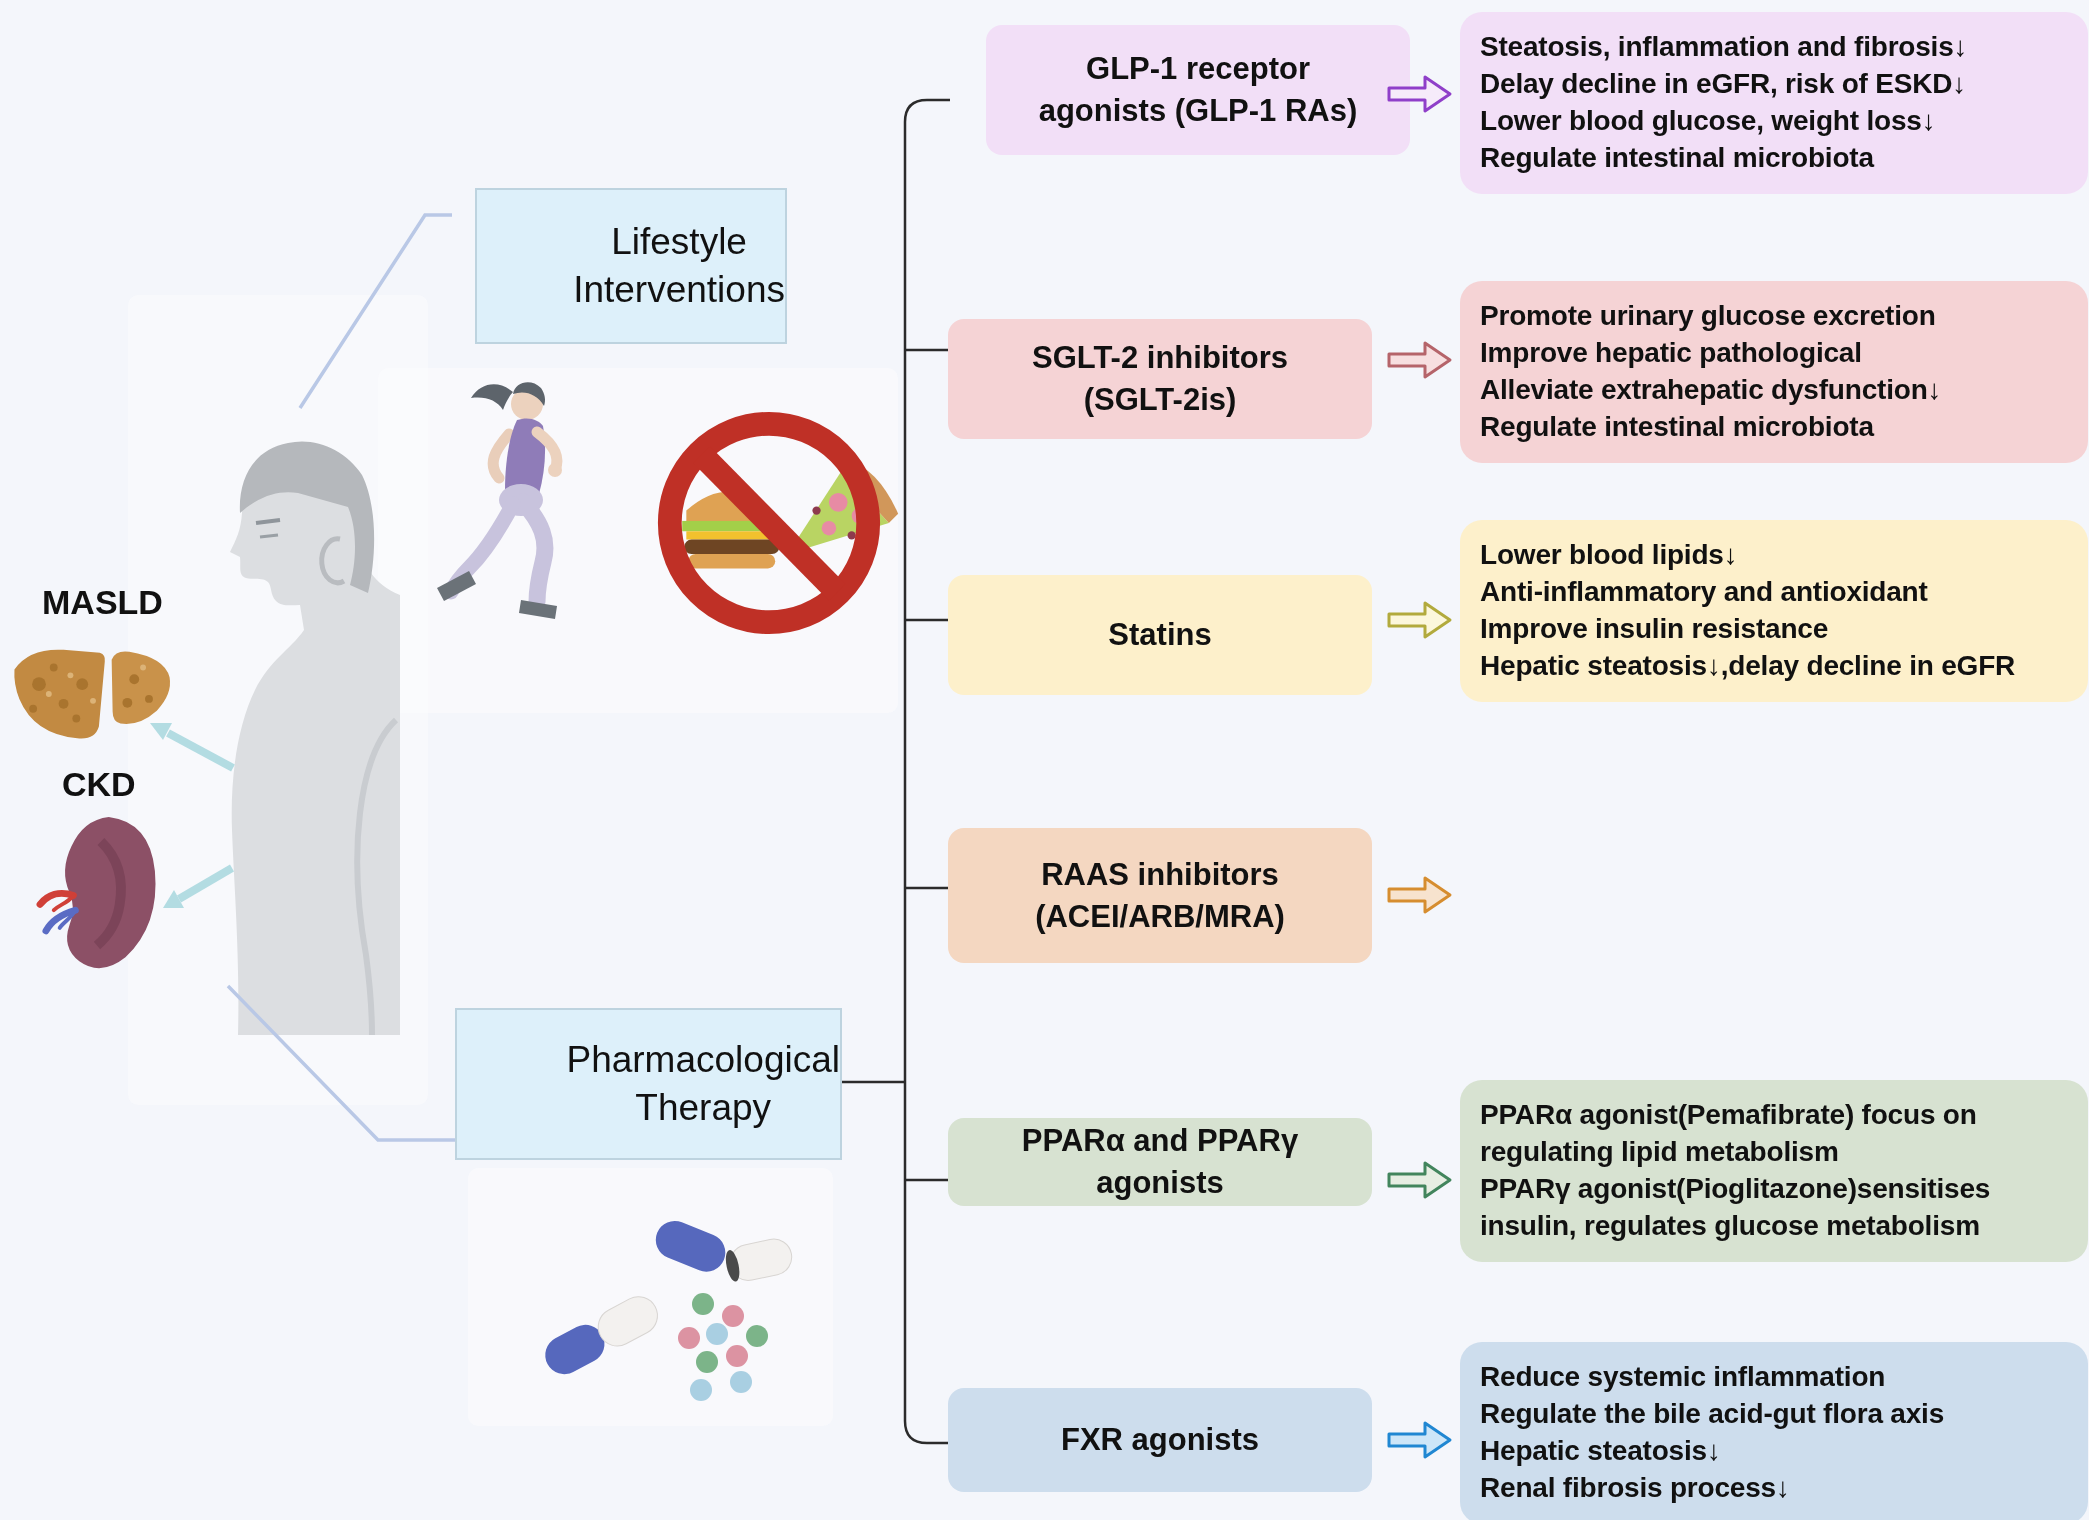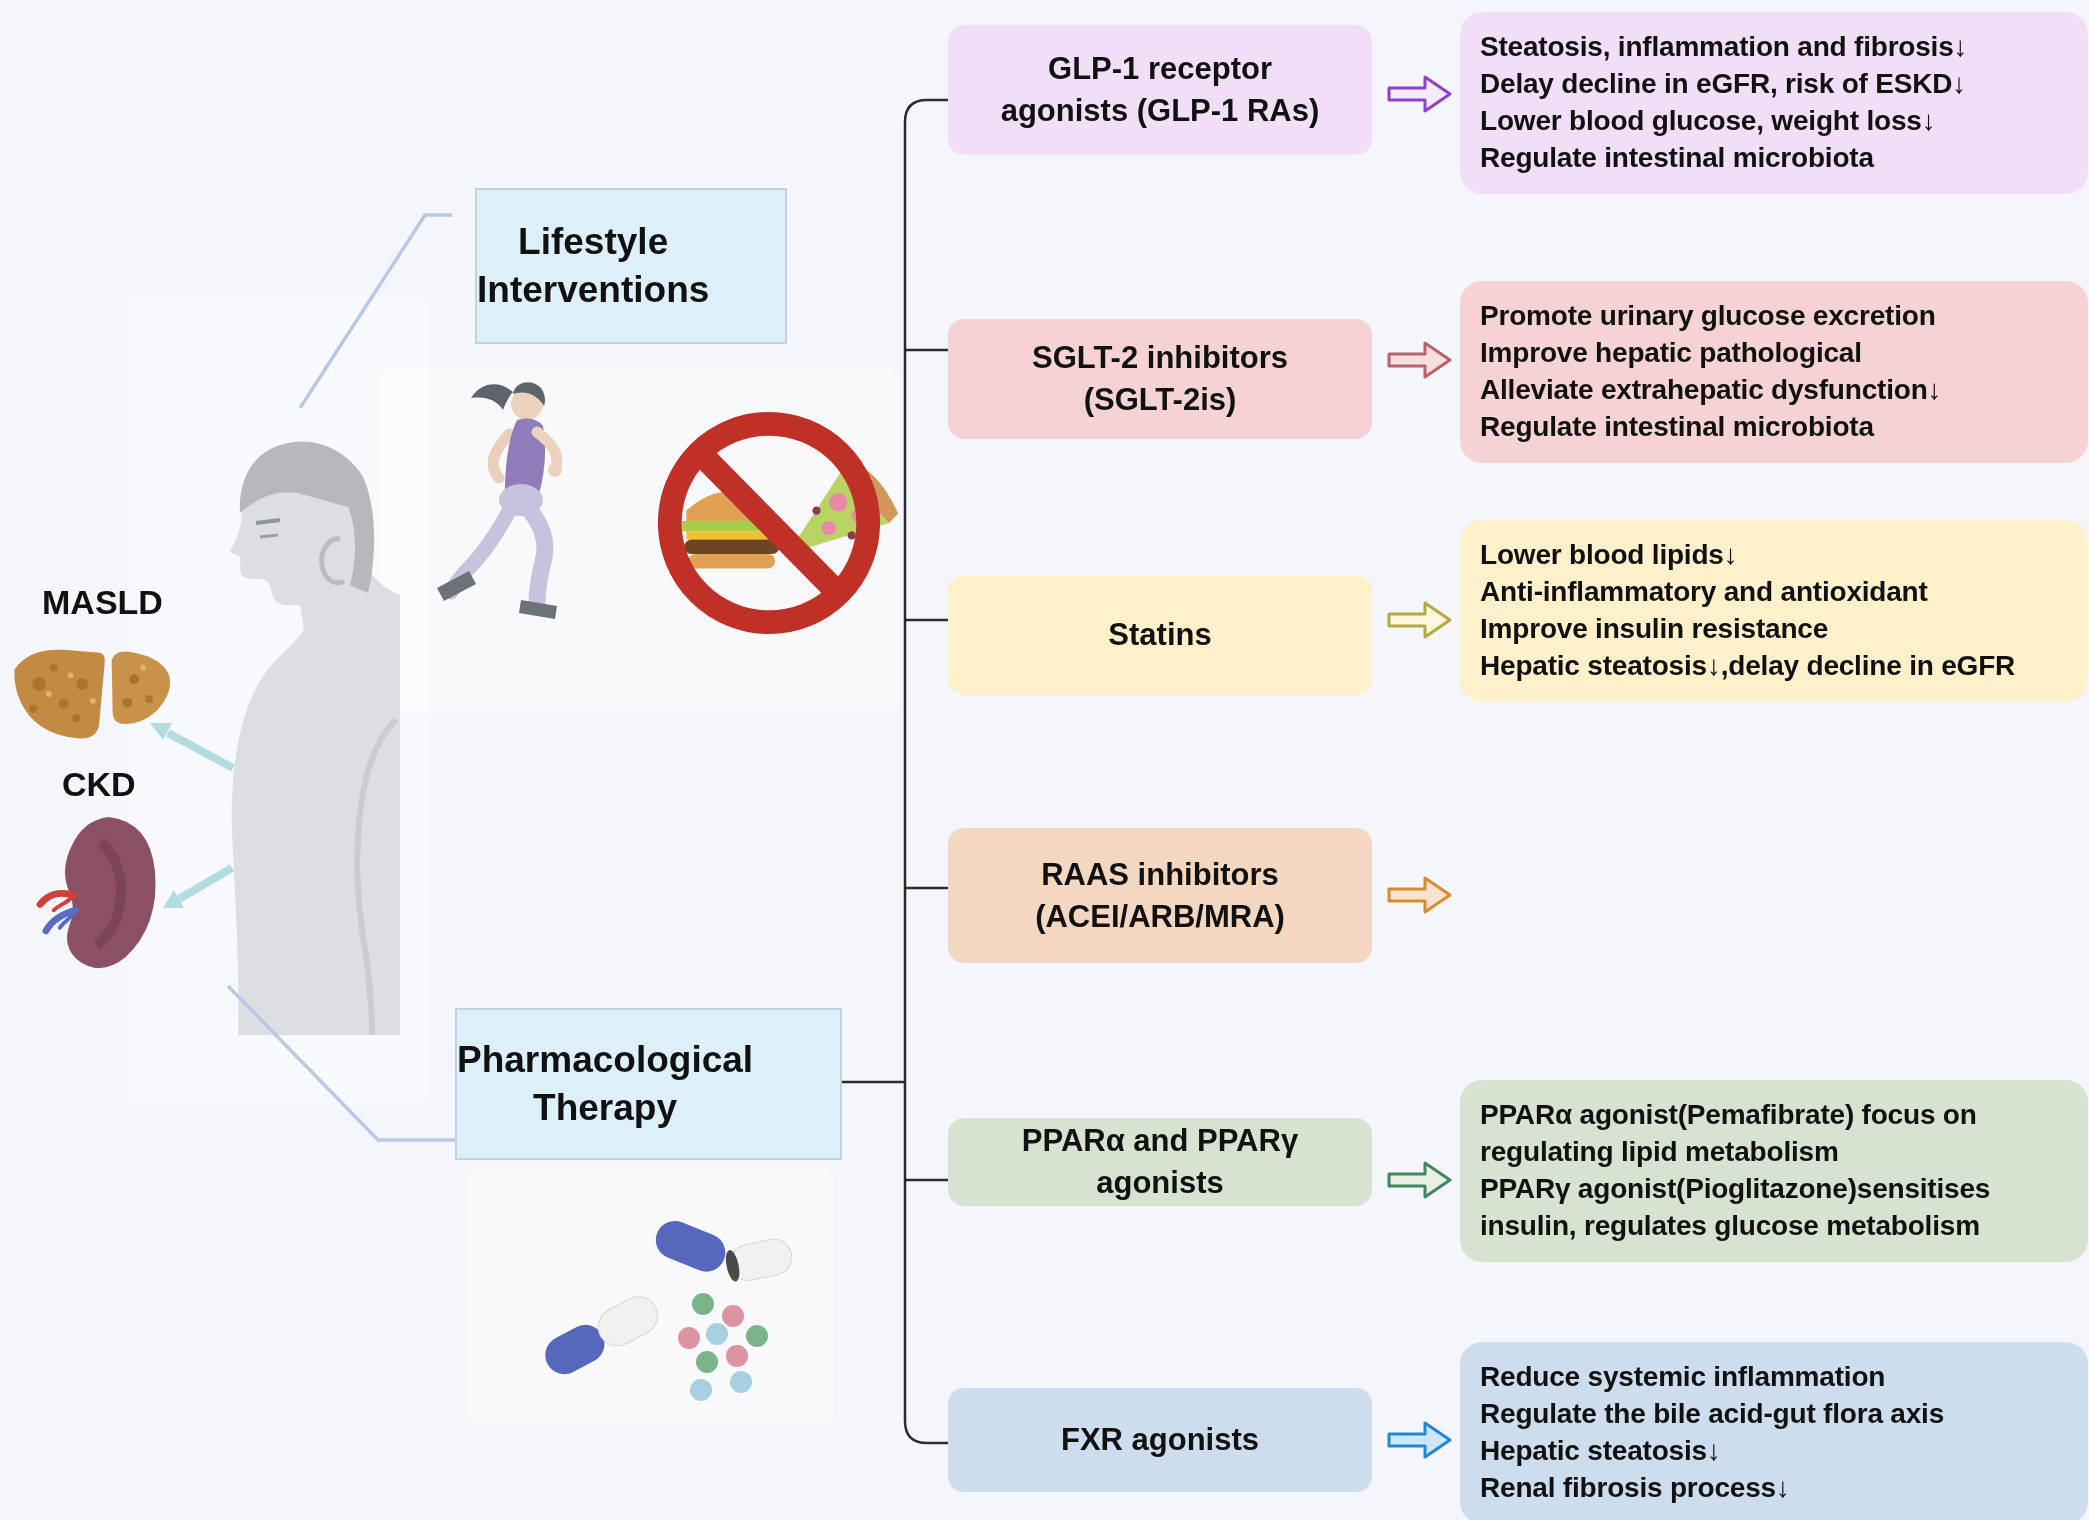--- a/index.html
+++ b/index.html
@@ -7,22 +7,22 @@
     position:relative;width:2089px;height:1520px;overflow:hidden;
     background:#f4f6fb;
     font-family:"Liberation Sans", sans-serif;color:#111;
   }
   .panel{position:absolute;background:#fbfcfe;border-radius:10px;}
   svg{position:absolute;overflow:visible;}
   .lbl{white-space:pre;}
   
   .cat-box{
     position:absolute;background:#ddf0fa;border:2px solid #bdd3df;
-    display:flex;align-items:center;justify-content:flex-start;
-    font-weight:bold;font-size:37px;line-height:1.3;text-align:center;
+    display:flex;align-items:center;justify-content:flex-end;
+    font-weight:normal;font-size:37px;line-height:1.3;text-align:center;
   }
   
   .class-box{
     position:absolute;left:948px;width:424px;border-radius:16px;
     display:flex;align-items:center;justify-content:center;
     font-weight:bold;font-size:31px;line-height:1.35;text-align:center;
   }
   
   .fx-box{
     position:absolute;left:1460px;width:588px;border-radius:22px;
@@ -170,21 +170,21 @@
 
   <div class="cat-box" style="left:475px;top:188px;width:308px;height:152px;">
     <span class="lbl">Lifestyle
 Interventions</span>
   </div>
   <div class="cat-box" style="left:455px;top:1008px;width:383px;height:148px;">
     <span class="lbl">Pharmacological
 Therapy</span>
   </div>
 
-  <div class="class-box bg1" style="top:25px;height:130px;">
+  <div class="class-box bg1" style="top:25px;height:130px;margin-left:38px;">
     <span class="lbl">GLP-1 receptor
 agonists (GLP-1 RAs)</span>
   </div>
   <svg class="arrow" style="top:72px" viewBox="0 0 66 44">
     <polygon class="a1" points="2,16 38,16 38,5 63,22 38,39 38,28 2,28"></polygon>
   </svg>
   <div class="fx-box bg1" style="top:12px;padding-left:20px;">
     <span class="lbl">Steatosis, inflammation and fibrosis↓
 Delay decline in eGFR, risk of ESKD↓
 Lower blood glucose, weight loss↓

